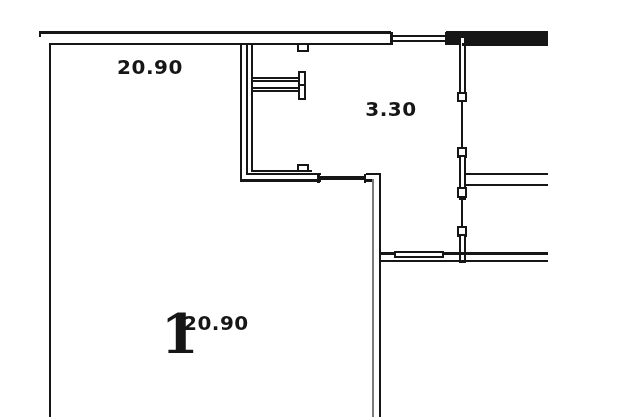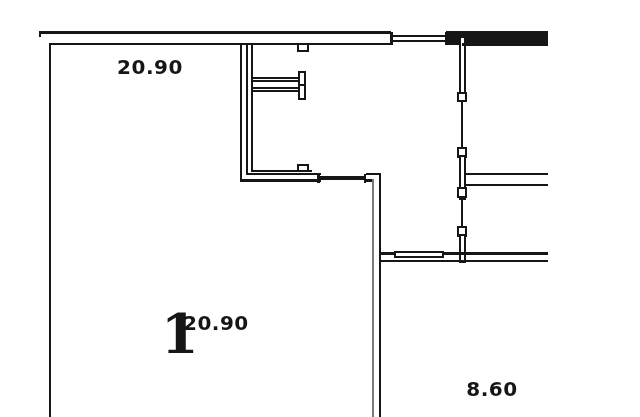--- a/index.html
+++ b/index.html
@@ -86,20 +86,20 @@
   <div class="ln" style="left:593.2px;top:183.6px;width:2.3px;height:71px"></div>
   <div class="ln" style="left:464px;top:252.3px;width:131.5px;height:2.3px"></div>
 
   <div class="ln" style="left:381px;top:252.3px;width:13px;height:2.4px"></div>
   <div class="box" style="left:393.5px;top:251.3px;width:50.5px;height:6.5px"></div>
   <div class="ln" style="left:443.5px;top:252.3px;width:21px;height:2.4px"></div>
   <div class="ln" style="left:379px;top:260.2px;width:216.5px;height:2.3px"></div>
   <div class="ln" style="left:593.2px;top:260.2px;width:2.3px;height:156.8px"></div>
 
   <div class="lbl" style="left:110px;top:55px;width:80px">20.90</div>
-  <div class="lbl" style="left:461px;top:377px;width:62px">8.60</div>
+  <div class="lbl" style="left:362px;top:97px;width:58px">3.30</div>
 
   <div class="stamp-one">1</div>
   <div class="stamp-col">
     <div>20.90</div>
   </div>
 
 </div>
 
 </body></html>

